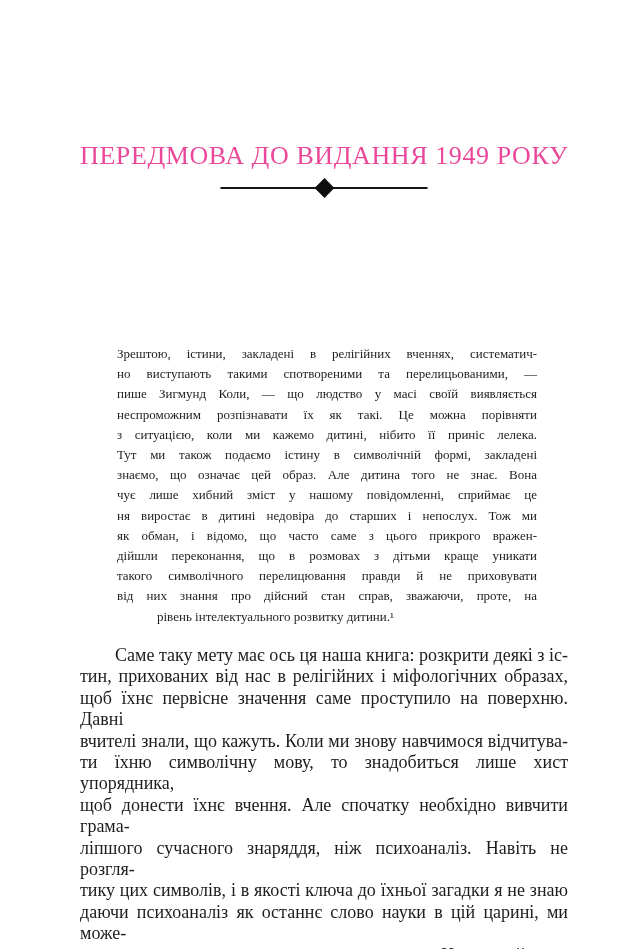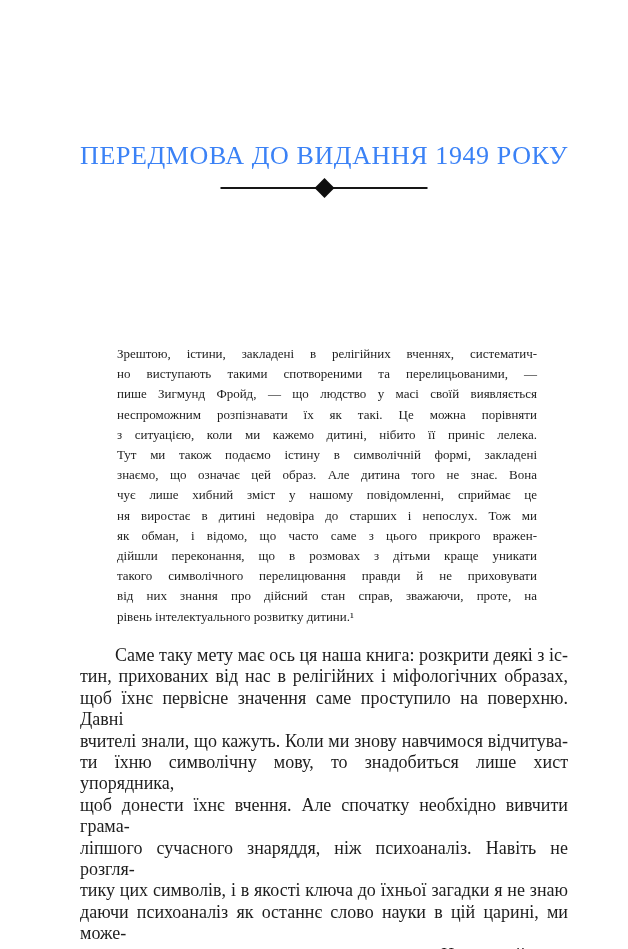--- a/index.html
+++ b/index.html
@@ -22,26 +22,26 @@
     top: 0;
     width: 488px;
     height: 949px;
   }
   .title {
     position: absolute;
     top: 141px;
     left: 0;
     width: 100%;
     margin: 0;
-    text-align: right;
+    text-align: left;
     font-size: 26px;
     font-weight: normal;
     letter-spacing: 0.6px;
     white-space: nowrap;
-    color: #3b82f6;
+    color: #ec4899;
   }
   .ornament {
     position: absolute;
     top: 180px;
     left: 50%;
     transform: translateX(-50%);
     width: 207px;
     height: 16px;
     display: flex;
     align-items: center;
@@ -67,20 +67,21 @@
     font-size: 13px;
     line-height: 20.2px;
   }
   .quote .qline {
     text-align: justify;
     text-align-last: justify;
     white-space: normal;
   }
   .quote .qline.last {
     text-align-last: left;
+    margin-left: 40px;
   }
   .body-text {
     position: absolute;
     top: 645px;
     left: 0;
     width: 488px;
     font-size: 18px;
     line-height: 21.4px;
   }
   .body-text .bline {
@@ -101,21 +102,21 @@
 
     <div class="ornament">
       <span class="rule"></span>
       <span class="diamond"></span>
       <span class="rule"></span>
     </div>
 
     <div class="quote">
       <div class="qline">Зрештою, істини, закладені в релігійних вченнях, систематич-</div>
       <div class="qline">но виступають такими спотвореними та перелицьованими, —</div>
-      <div class="qline">пише Зигмунд Фройд, — що людство у масі своїй виявляється</div>
+      <div class="qline">пише Зигмунд Коли, — що людство у масі своїй виявляється</div>
       <div class="qline">неспроможним розпізнавати їх як такі. Це можна порівняти</div>
       <div class="qline">з ситуацією, коли ми кажемо дитині, нібито її приніс лелека.</div>
       <div class="qline">Тут ми також подаємо істину в символічній формі, закладені</div>
       <div class="qline">знаємо, що означає цей образ. Але дитина того не знає. Вона</div>
       <div class="qline">чує лише хибний зміст у нашому повідомленні, сприймає це</div>
       <div class="qline">ня виростає в дитині недовіра до старших і непослух. Тож ми</div>
       <div class="qline">як обман, і відомо, що часто саме з цього прикрого вражен-</div>
       <div class="qline">дійшли переконання, що в розмовах з дітьми краще уникати</div>
       <div class="qline">такого символічного перелицювання правди й не приховувати</div>
       <div class="qline">від них знання про дійсний стан справ, зважаючи, проте, на</div>

